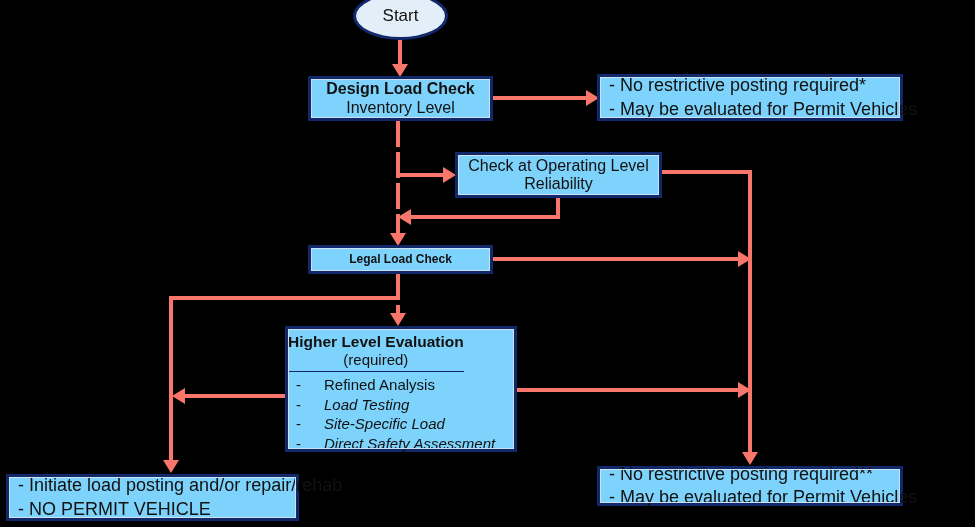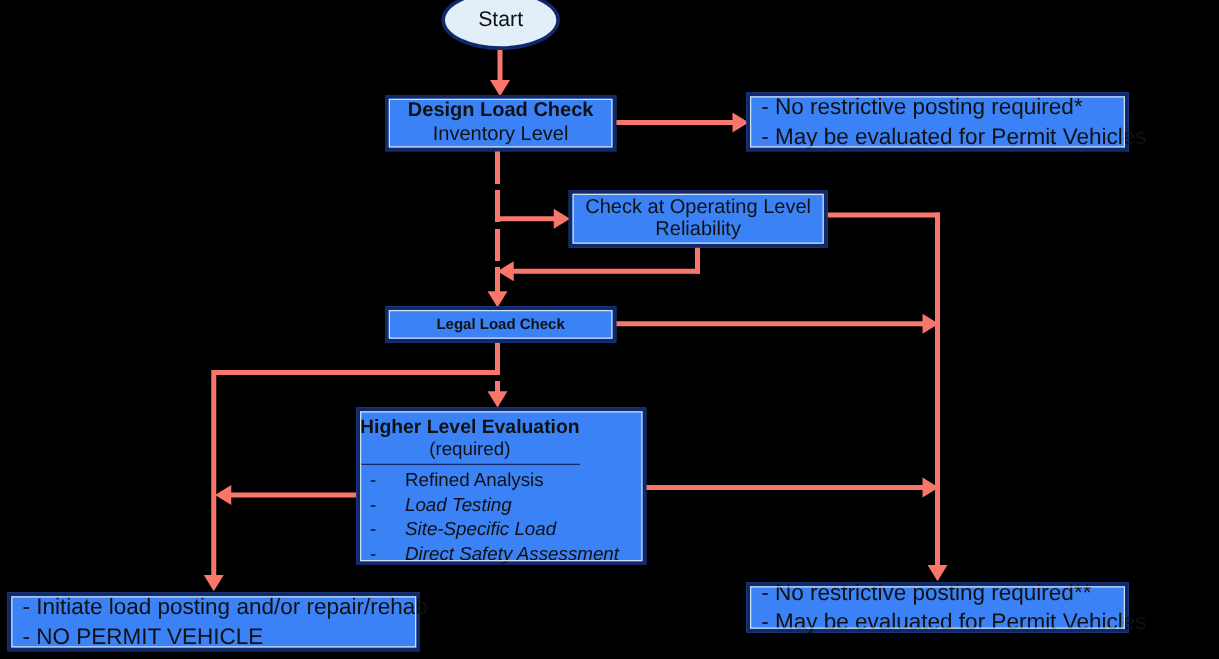--- a/index.html
+++ b/index.html
@@ -15,21 +15,21 @@
     background: #000000;
     overflow: hidden;
     font-family: "Liberation Sans", sans-serif;
     padding-left: 28px;
   }
 
   
   .node {
     position: absolute;
     box-sizing: border-box;
-    background: #3b82f6;
+    background: #7dd3fc;
     border: 3px solid #11286b;
     outline: 1px solid #cfe0ee;
     outline-offset: -4px;
     display: flex;
     flex-direction: column;
     align-items: center;
     justify-content: center;
     color: #111111;
     text-align: center;
   }
@@ -118,21 +118,21 @@
     text-align: left;
   }
   .outcome .line {
     font-size: 18px;
     line-height: 1.30;
     white-space: nowrap;
     color: #111111;
   }
   #outcome-top-right { left: 597px; top: 74px; width: 306px; height: 47px; }
   #outcome-bottom-right { left: 597px; top: 466px; width: 306px; height: 40px; }
-  #outcome-bottom-left { left: 6px; top: 474px; width: 330px; height: 47px; }
+  #outcome-bottom-left { left: 6px; top: 474px; width: 293px; height: 47px; }
 
   
   .conn {
     position: absolute;
     background: #f9766a;
   }
   .h { height: 4px; }
   .v { width: 4px; }
 
   .conn.dashed-v {

